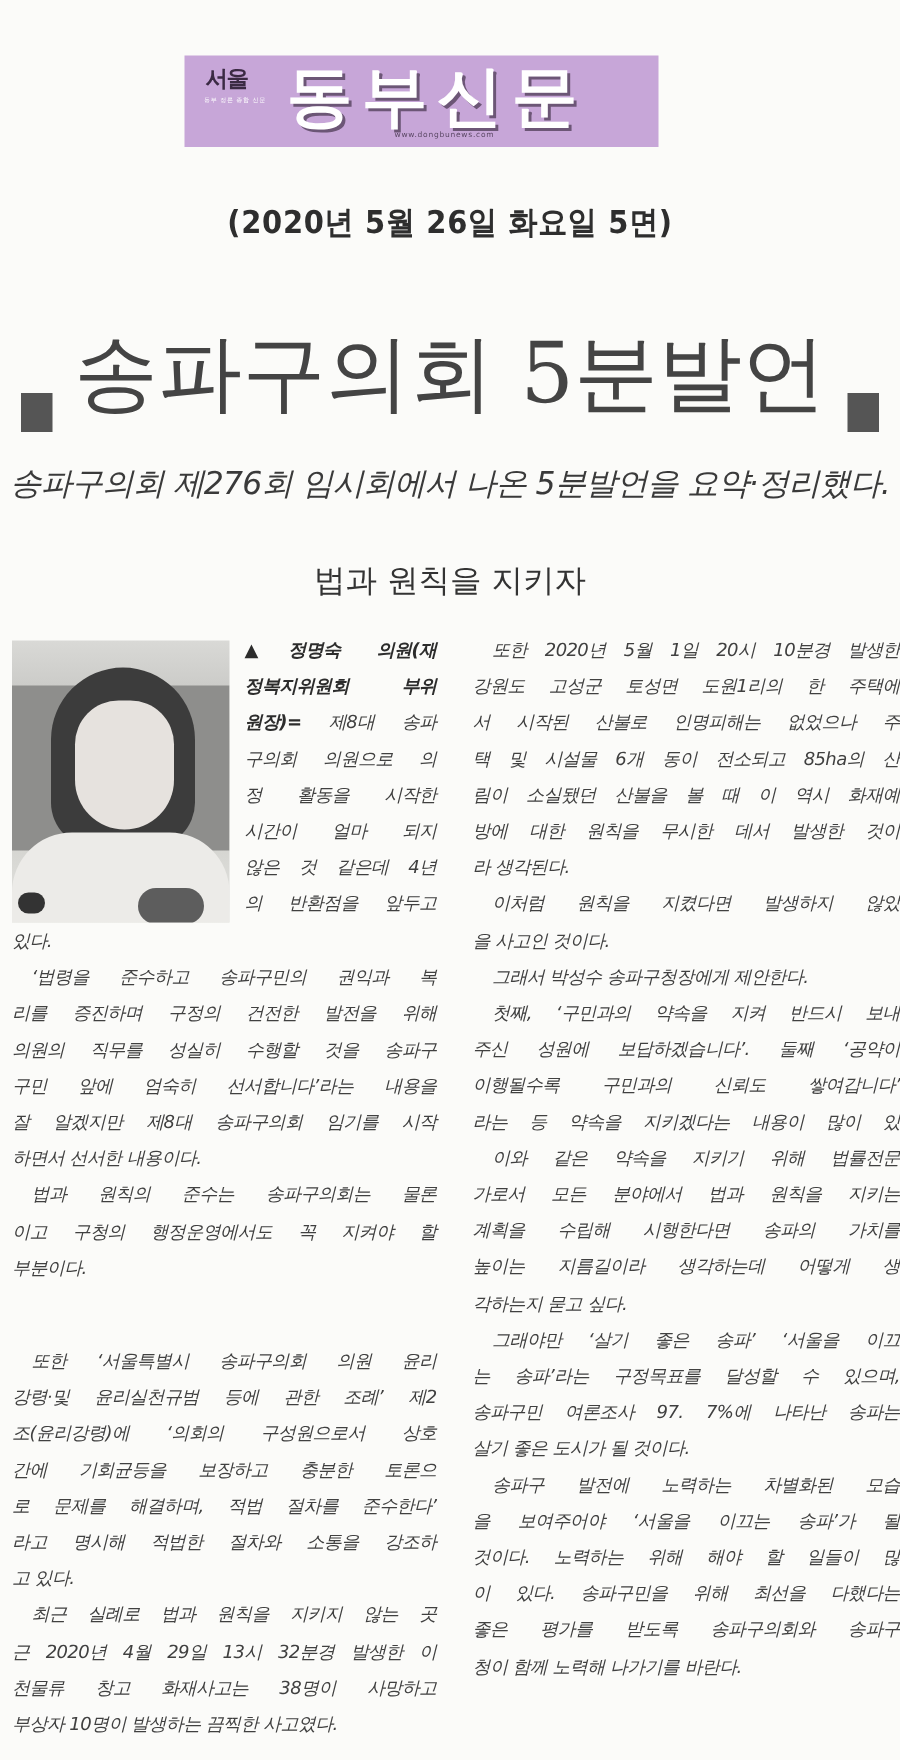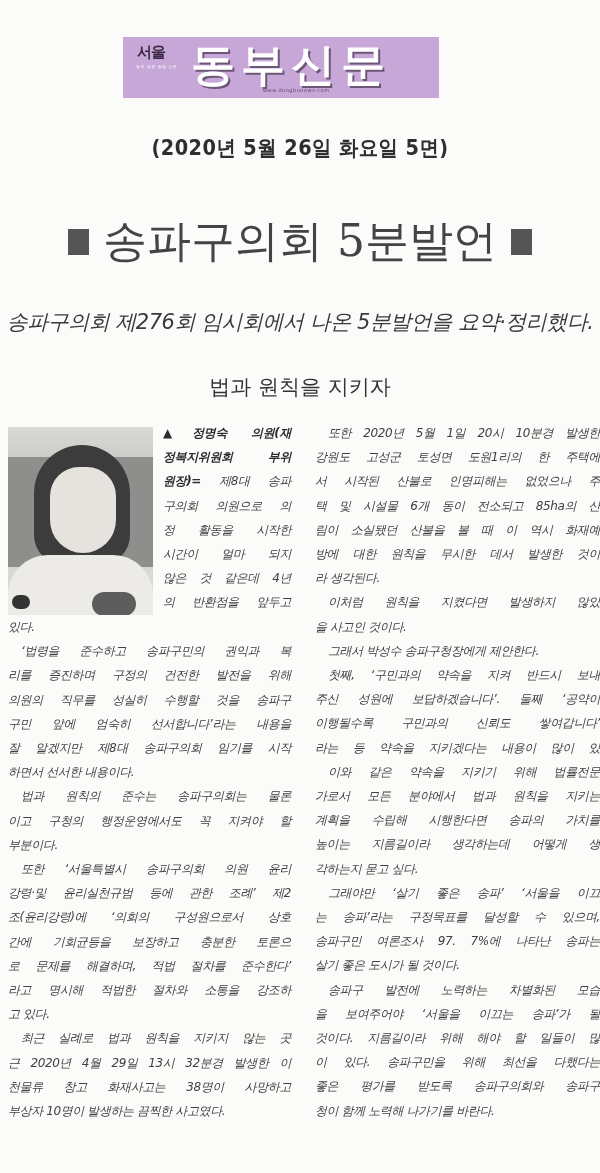--- a/index.html
+++ b/index.html
@@ -42,22 +42,22 @@
       position: absolute; left: 0; top: 134px; width: 600px;
       text-align: center;
       font-size: 21px; font-weight: bold; color: #2e2e2e;
       letter-spacing: 0.5px;
       transform: scaleX(0.92);
     }
     .headline {
       position: absolute; left: 0; top: 212px; width: 600px;
       text-align: center;
       font-family: "DejaVu Serif", "Liberation Serif", serif;
-      font-size: 44px; color: #444;
-      display: flex; justify-content: center; align-items: center; gap: 14px;
+      font-size: 56px; color: #444;
+      display: flex; justify-content: center; align-items: flex-end; gap: 14px;
     }
     .headline .box {
       display: inline-block; width: 21px; height: 26px; background: #555;
     }
     .subhead {
       position: absolute; left: 0; top: 308px; width: 600px;
       text-align: center;
       font-size: 21px; font-style: italic; color: #3a3a3a;
       letter-spacing: -0.5px;
     }
@@ -163,21 +163,21 @@
     <span class="line last">있다.</span>
     <span class="line" style="padding-left: 13px;">‘법령을 준수하고 송파구민의 권익과 복</span>
     <span class="line">리를 증진하며 구정의 건전한 발전을 위해</span>
     <span class="line">의원의 직무를 성실히 수행할 것을 송파구</span>
     <span class="line">구민 앞에 엄숙히 선서합니다’라는 내용을</span>
     <span class="line">잘 알겠지만 제8대 송파구의회 임기를 시작</span>
     <span class="line last">하면서 선서한 내용이다.</span>
     <span class="line" style="padding-left: 13px;">법과 원칙의 준수는 송파구의회는 물론</span>
     <span class="line">이고 구청의 행정운영에서도 꼭 지켜야 할</span>
     <span class="line last">부분이다.</span>
-    <span class="line" style="padding-left: 13px;">또한 ‘서울특별시 송파구의회 의원 윤리</span>
+    <span class="line" style="padding-left: 13px; margin-top: 38px;">또한 ‘서울특별시 송파구의회 의원 윤리</span>
     <span class="line">강령·및 윤리실천규범 등에 관한 조례’ 제2</span>
     <span class="line">조(윤리강령)에 ‘의회의 구성원으로서 상호</span>
     <span class="line">간에 기회균등을 보장하고 충분한 토론으</span>
     <span class="line">로 문제를 해결하며, 적법 절차를 준수한다’</span>
     <span class="line">라고 명시해 적법한 절차와 소통을 강조하</span>
     <span class="line last">고 있다.</span>
     <span class="line" style="padding-left: 13px;">최근 실례로 법과 원칙을 지키지 않는 곳</span>
     <span class="line">근 2020년 4월 29일 13시 32분경 발생한 이</span>
     <span class="line">천물류 창고 화재사고는 38명이 사망하고</span>
     <span class="line last">부상자 10명이 발생하는 끔찍한 사고였다.</span>
@@ -201,17 +201,17 @@
     <span class="line">가로서 모든 분야에서 법과 원칙을 지키는</span>
     <span class="line">계획을 수립해 시행한다면 송파의 가치를</span>
     <span class="line">높이는 지름길이라 생각하는데 어떻게 생</span>
     <span class="line last">각하는지 묻고 싶다.</span>
     <span class="line" style="padding-left: 13px;">그래야만 ‘살기 좋은 송파’ ‘서울을 이끄</span>
     <span class="line">는 송파’라는 구정목표를 달성할 수 있으며,</span>
     <span class="line">송파구민 여론조사 97. 7%에 나타난 송파는</span>
     <span class="line last">살기 좋은 도시가 될 것이다.</span>
     <span class="line" style="padding-left: 13px;">송파구 발전에 노력하는 차별화된 모습</span>
     <span class="line">을 보여주어야 ‘서울을 이끄는 송파’가 될</span>
-    <span class="line">것이다. 지름길이라 위해 해야 할 일들이 많</span>
+    <span class="line">것이다. 노력하는 위해 해야 할 일들이 많</span>
     <span class="line">이 있다. 송파구민을 위해 최선을 다했다는</span>
     <span class="line">좋은 평가를 받도록 송파구의회와 송파구</span>
     <span class="line last">청이 함께 노력해 나가기를 바란다.</span>
   </div>
 
 </body></html>

